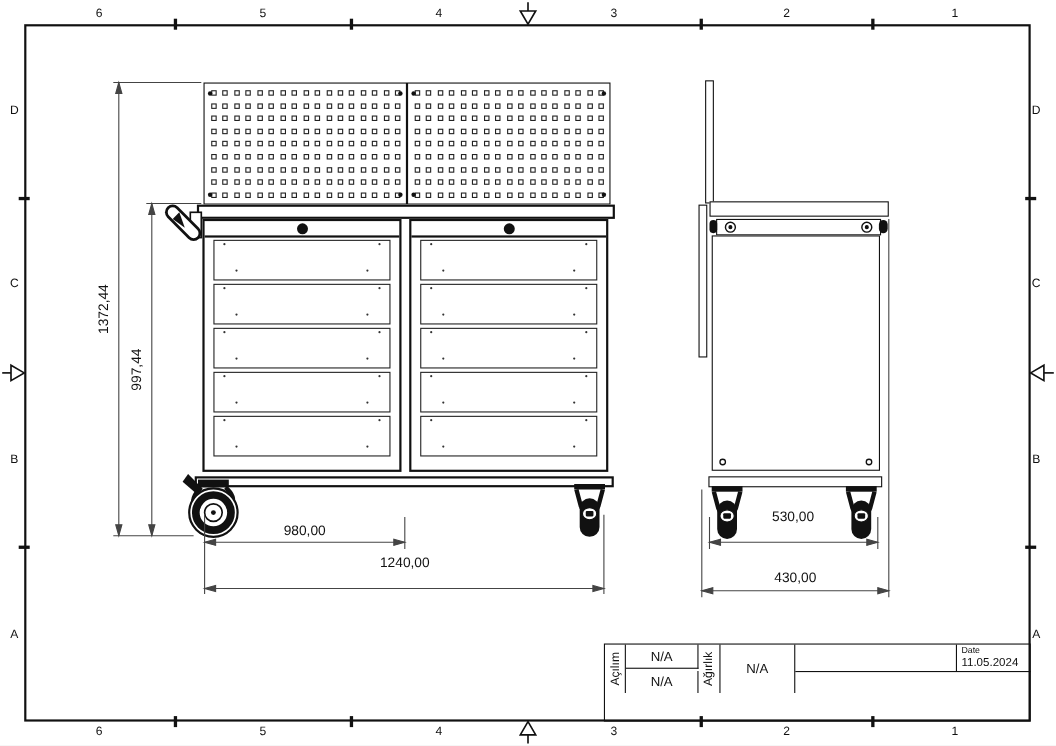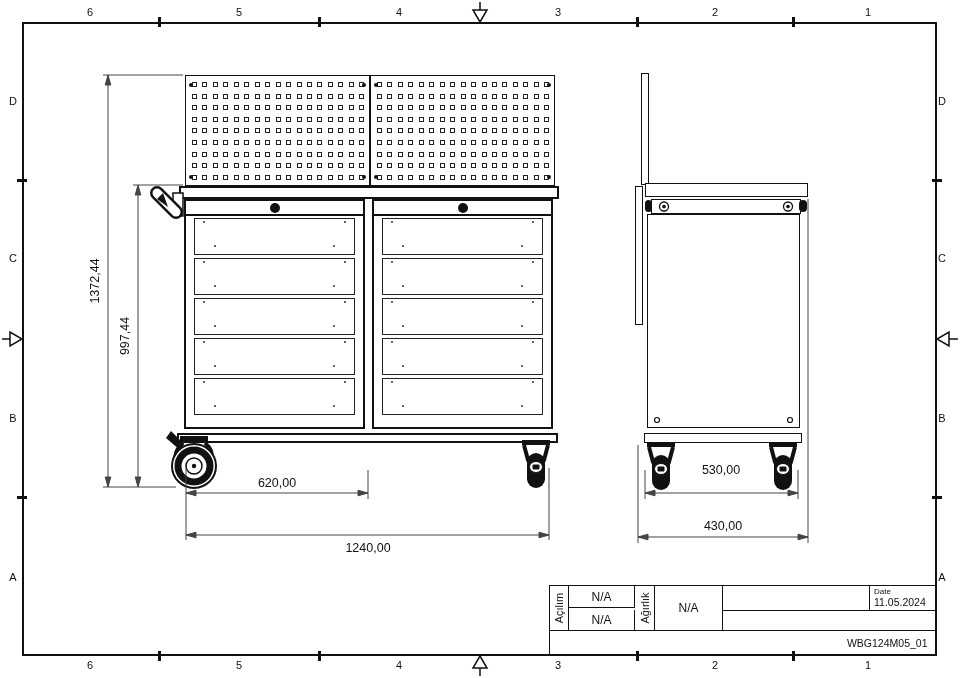--- a/index.html
+++ b/index.html
@@ -576,22 +576,22 @@
         <polygon points="798,493 788,490.2 788,495.8"></polygon>
 
       <line x1="638" y1="537" x2="808" y2="537"></line>
       <polygon points="638,537 648,534.2 648,539.8"></polygon>
         <polygon points="808,537 798,534.2 798,539.8"></polygon>
     </g>
   </svg>
 
   <div class="abs dim-text vert" style="left:95px;top:281px;">1372,44</div>
   <div class="abs dim-text vert" style="left:125px;top:336px;">997,44</div>
-  <div class="abs dim-text" style="left:277px;top:483px;">620,00</div>
-  <div class="abs dim-text" style="left:368px;top:548px;">1240,00</div>
+  <div class="abs dim-text" style="left:277px;top:483px;">980,00</div>
+  <div class="abs dim-text" style="left:368px;top:512px;">1240,00</div>
   <div class="abs dim-text" style="left:721px;top:470px;">530,00</div>
   <div class="abs dim-text" style="left:723px;top:526px;">430,00</div>
 
   <div class="abs tb" style="left:549px;top:585px;width:388px;height:71px;border:1.5px solid #111;">
     <div class="tb-cell" style="left:0;top:0;width:19px;height:44px;border-right:1.5px solid #111;">
       <span class="tb-rot">Açılım</span>
     </div>
     <div class="tb-cell" style="left:19px;top:0;width:66px;height:22px;border-right:1.5px solid #111;border-bottom:1.5px solid #111;">
       <span>N/A</span>
     </div>
@@ -603,19 +603,15 @@
     </div>
     <div class="tb-cell" style="left:105px;top:0;width:68px;height:44px;border-right:1.5px solid #111;">
       <span>N/A</span>
     </div>
 
     <div class="abs" style="left:173px;top:23.5px;width:213.5px;height:0;border-top:1.5px solid #111;"></div>
     <div class="abs" style="left:319px;top:0;width:67.5px;height:23.5px;border-left:1.5px solid #111;padding:1px 0 0 4px;">
       <div class="tb-small">Date</div>
       <div style="font-size:10.5px;">11.05.2024</div>
     </div>
-    <div class="abs" style="left:0;top:44px;width:386.5px;height:25.5px;border-top:1.5px solid #111;
-                display:flex;align-items:center;justify-content:flex-end;padding-right:9px;">
-      <span style="font-size:10.5px;">WBG124M05_01</span>
-    </div>
   </div>
 
 </div>
 
 </body></html>

